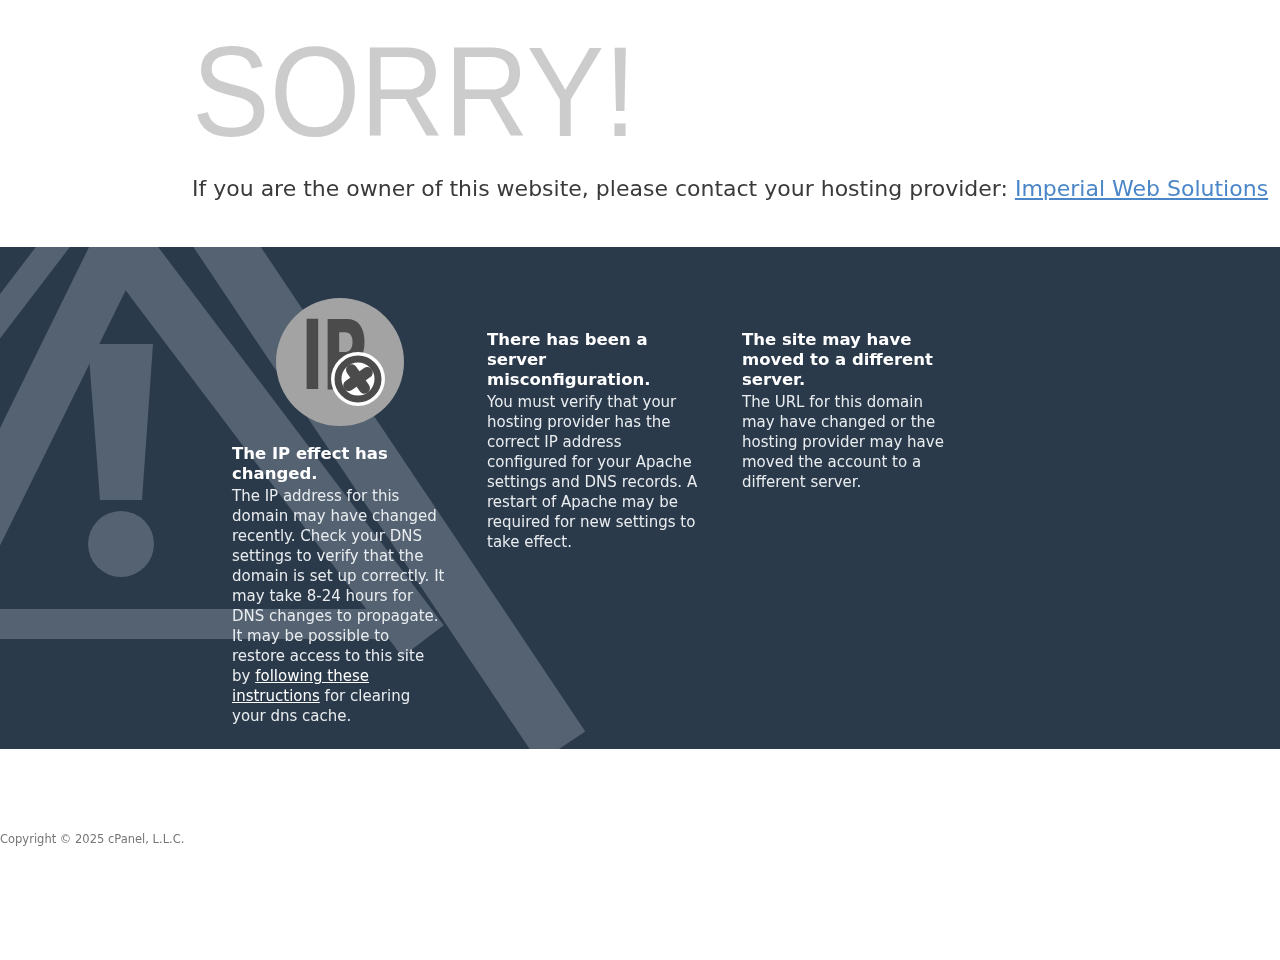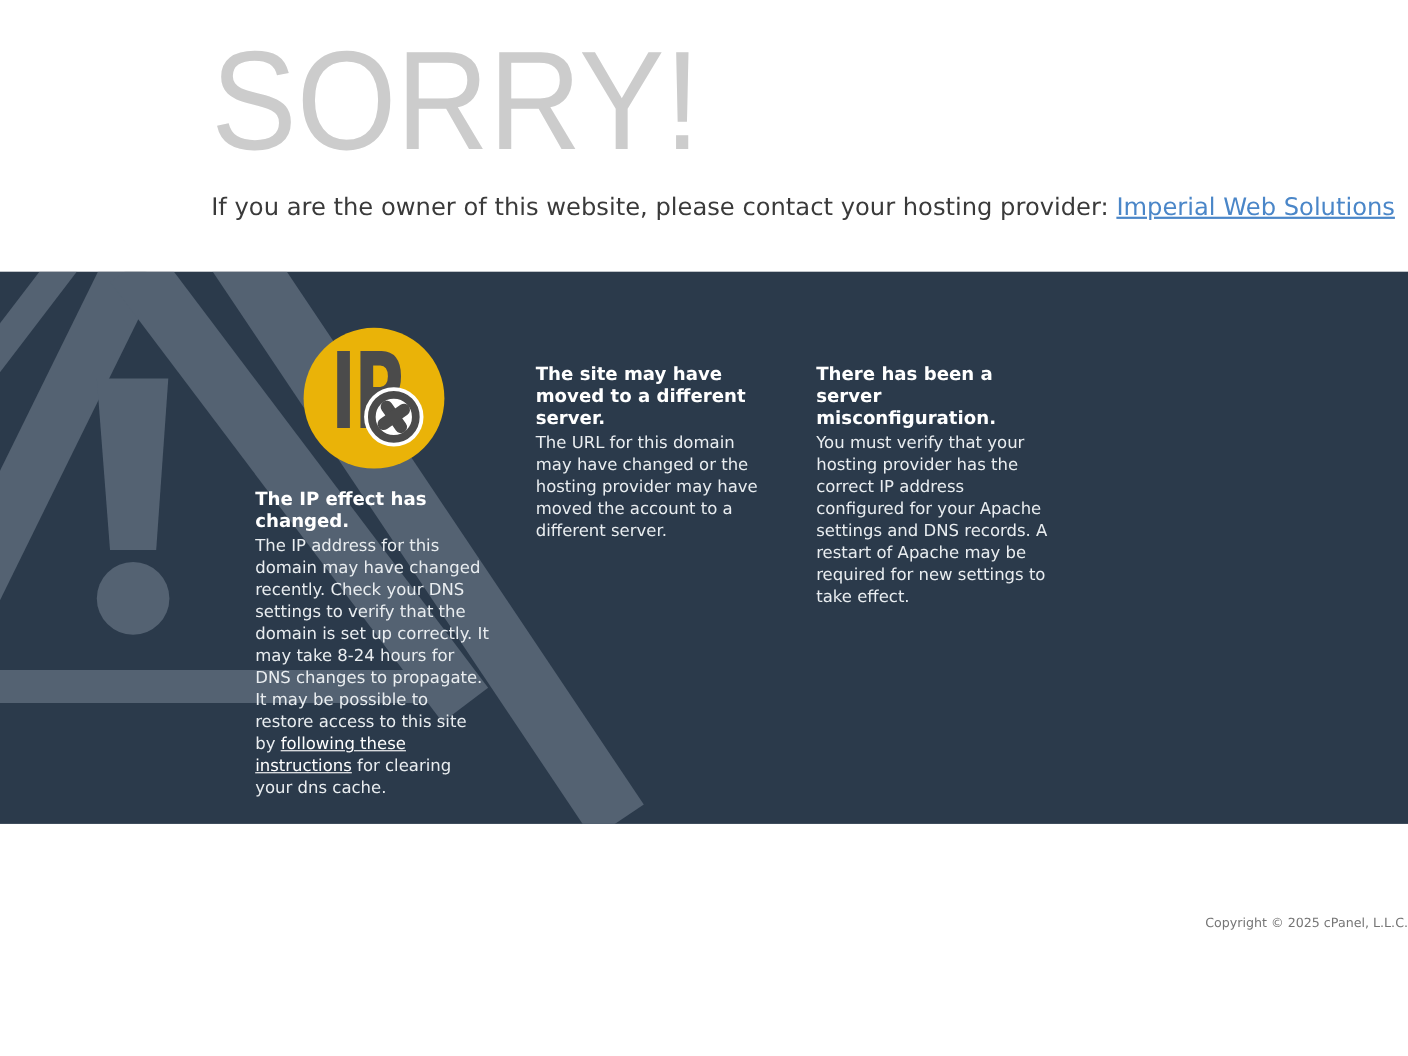--- a/index.html
+++ b/index.html
@@ -27,29 +27,29 @@
   }
   .col{width:215px;flex:0 0 215px;color:#e9edf0;}
   .col.pad-top{padding-top:32px;}
   .col h3{
     margin:0 0 2px;font-size:16.5px;line-height:20px;font-weight:bold;color:#ffffff;
   }
   .col p{margin:0;font-size:15px;line-height:20px;}
   .col a{color:#ffffff;text-decoration:underline;}
   .ip-logo{
     position:relative;width:128px;height:128px;border-radius:50%;
-    background:#eab308;margin:0 auto 18px;
+    background:#a3a3a3;margin:0 auto 18px;
   }
   .ip-text{
     position:absolute;left:25px;top:10px;font-size:96px;line-height:1;
     font-weight:bold;color:#4b4b4b;letter-spacing:-3px;
     transform:scaleX(0.64);transform-origin:left top;
   }
   .x-badge{position:absolute;left:54px;top:53px;width:56px;height:56px;}
-  .page-footer{margin-top:83px;text-align:right;}
+  .page-footer{margin-top:83px;text-align:left;}
   .page-footer p{margin:0;font-size:11.5px;color:#757575;}
 </style>
 </head>
 <body>
 
 <main>
 
   <section class="top">
     <h1 class="big-title">SORRY!</h1>
     <p class="intro"><span>If you are the owner of this website, please contact your hosting provider: </span><a class="provider-link" href="#">Imperial Web Solutions</a></p>
@@ -82,27 +82,27 @@
               <line x1="20" y1="20" x2="36" y2="36"></line>
               <line x1="36" y1="20" x2="20" y2="36"></line>
             </g>
           </svg>
         </div>
         <h3>The IP effect has changed.</h3>
         <p><span>The IP address for this domain may have changed recently. Check your DNS settings to verify that the domain is set up correctly. It may take 8-24 hours for DNS changes to propagate. It may be possible to restore access to this site by </span><a href="#">following these instructions</a><span> for clearing your dns cache.</span></p>
       </div>
 
       <div class="col pad-top">
-        <h3>The site may have moved to a different server.</h3>
-        <p>The URL for this domain may have changed or the hosting provider may have moved the account to a different server.</p>
+        <h3>There has been a server misconfiguration.</h3>
+        <p>You must verify that your hosting provider has the correct IP address configured for your Apache settings and DNS records. A restart of Apache may be required for new settings to take effect.</p>
       </div>
 
       <div class="col pad-top">
-        <h3>There has been a server misconfiguration.</h3>
-        <p>You must verify that your hosting provider has the correct IP address configured for your Apache settings and DNS records. A restart of Apache may be required for new settings to take effect.</p>
+        <h3>The site may have moved to a different server.</h3>
+        <p>The URL for this domain may have changed or the hosting provider may have moved the account to a different server.</p>
       </div>
 
     </div>
   </section>
 
   <footer class="page-footer">
     <p>Copyright © 2025 cPanel, L.L.C.</p>
   </footer>
 
 </main>

